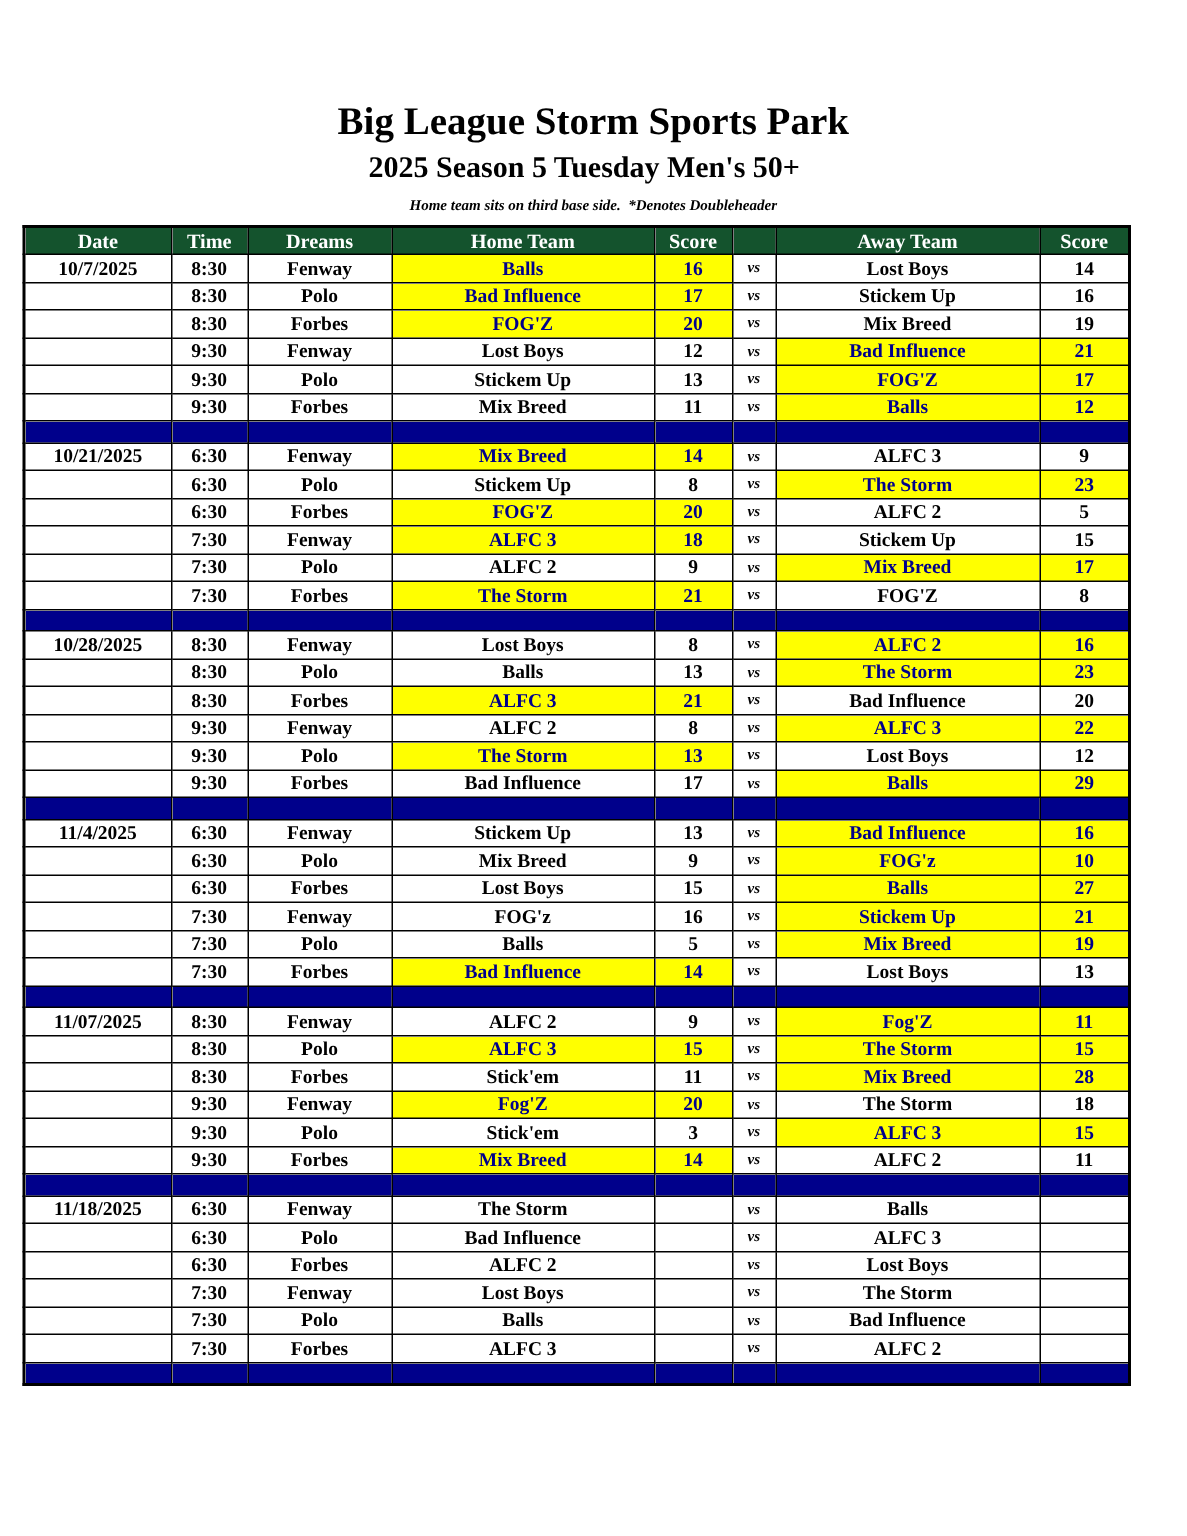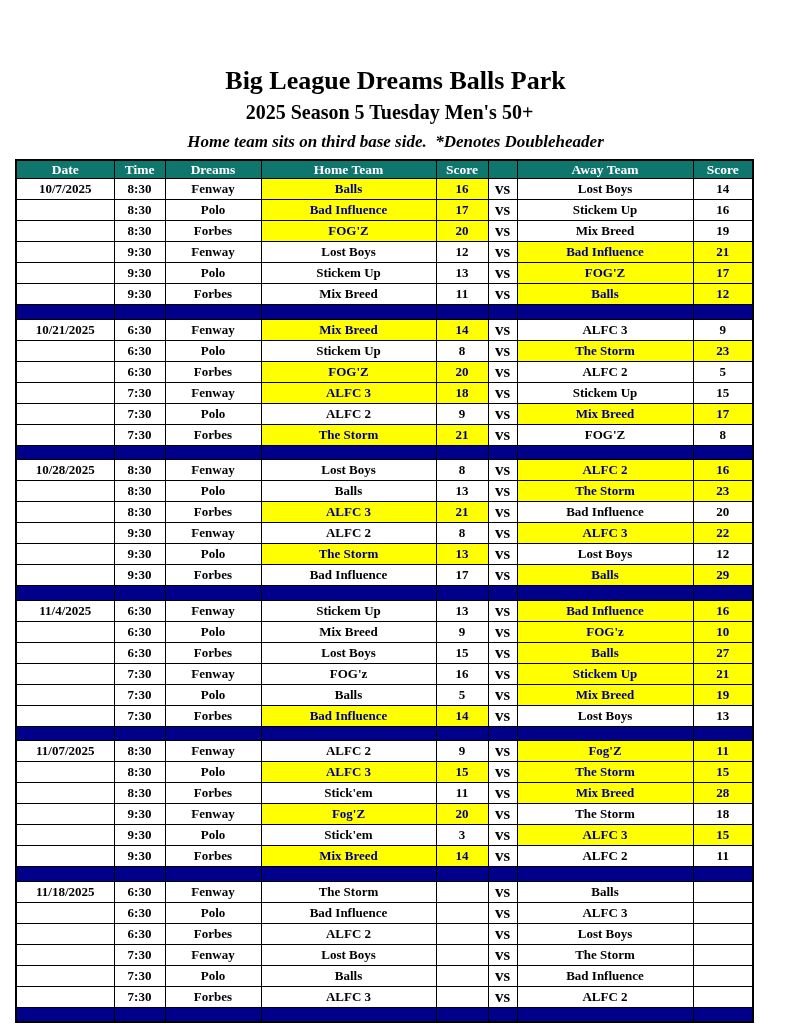--- a/index.html
+++ b/index.html
@@ -27,21 +27,21 @@
     text-align: center;
     font-weight: bold;
     font-size: 20px;
     margin: 5px 12px 0 0;
     color: #000;
   }
   .note {
     text-align: center;
     font-weight: bold;
     font-style: italic;
-    font-size: 17px;
+    font-size: 10px;
     margin: 8px 0 7px 0;
     color: #000;
     white-space: pre;
   }
   table.schedule {
     border-collapse: collapse;
     table-layout: fixed;
     margin-left: 15px;
     width: 737px;
     border: 2px solid #000;
@@ -50,47 +50,48 @@
     border: 1px solid #000;
     padding: 0;
     text-align: center;
     vertical-align: middle;
     font-weight: bold;
     font-size: 13px;
     overflow: hidden;
     white-space: nowrap;
   }
   table.schedule th {
-    background: #0f766e;
+    background: #14532d;
     color: #ffffff;
     height: 17px;
     font-size: 13.5px;
   }
   table.schedule td {
     background: #ffffff;
     color: #000000;
     height: 17.5px;
   }
   table.schedule td.vs {
-    font-size: 17px;
+    font-style: italic;
+    font-size: 10px;
   }
   table.schedule td.win {
     background: #FFFF00;
     color: #00008B;
   }
   table.schedule tr.separator td {
     background: #00008B;
     height: 13.5px;
   }
 </style>
 </head>
 <body>
 
 <div class="page">
-  <h1 class="title">Big League Dreams Balls Park</h1>
+  <h1 class="title">Big League Storm Sports Park</h1>
   <h2 class="subtitle">2025 Season 5 Tuesday Men's 50+</h2>
   <div class="note">Home team sits on third base side.  *Denotes Doubleheader</div>
 
   <table class="schedule">
     <colgroup>
       <col style="width:98px">
         <col style="width:51px">
         <col style="width:96px">
       <col style="width:175px">
         <col style="width:52px">

